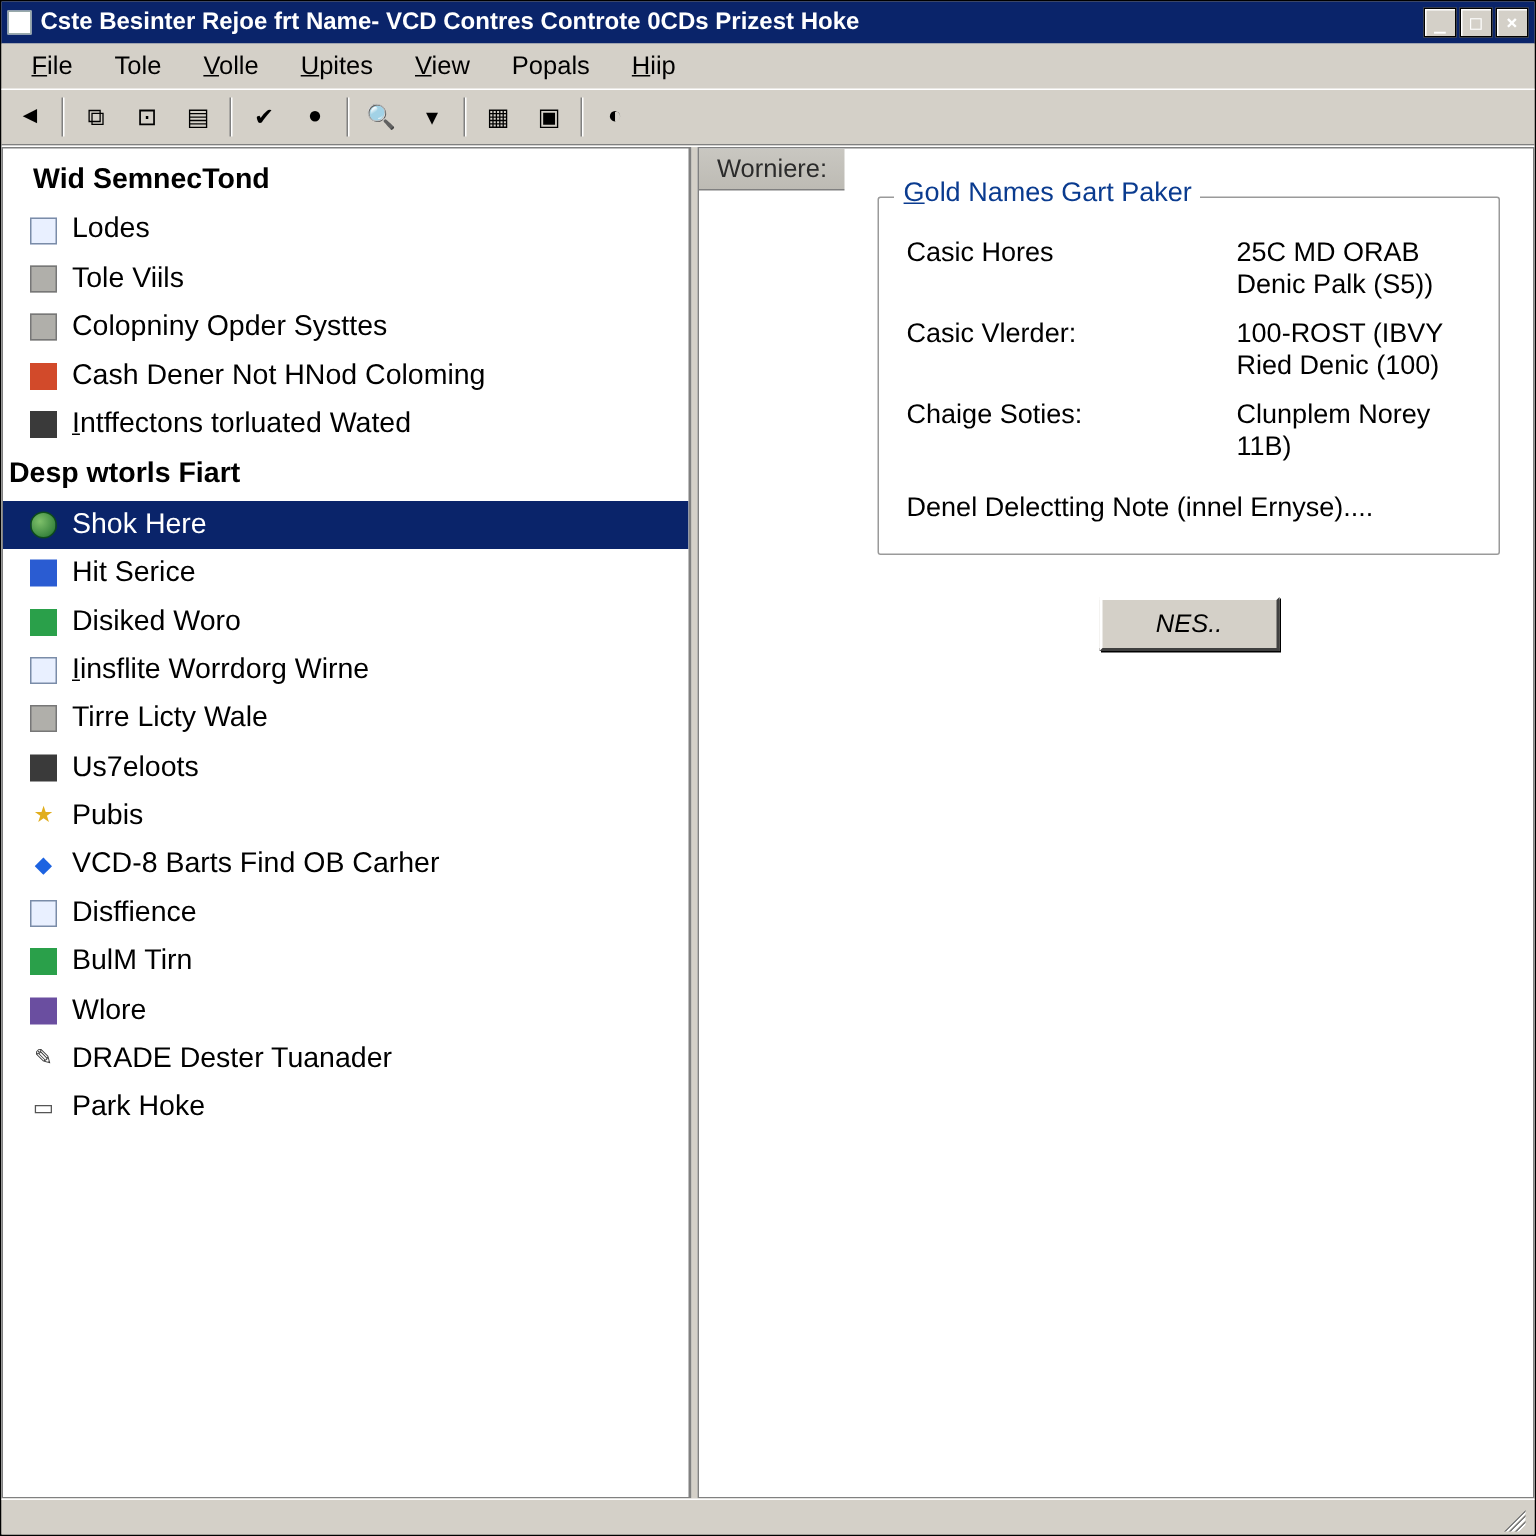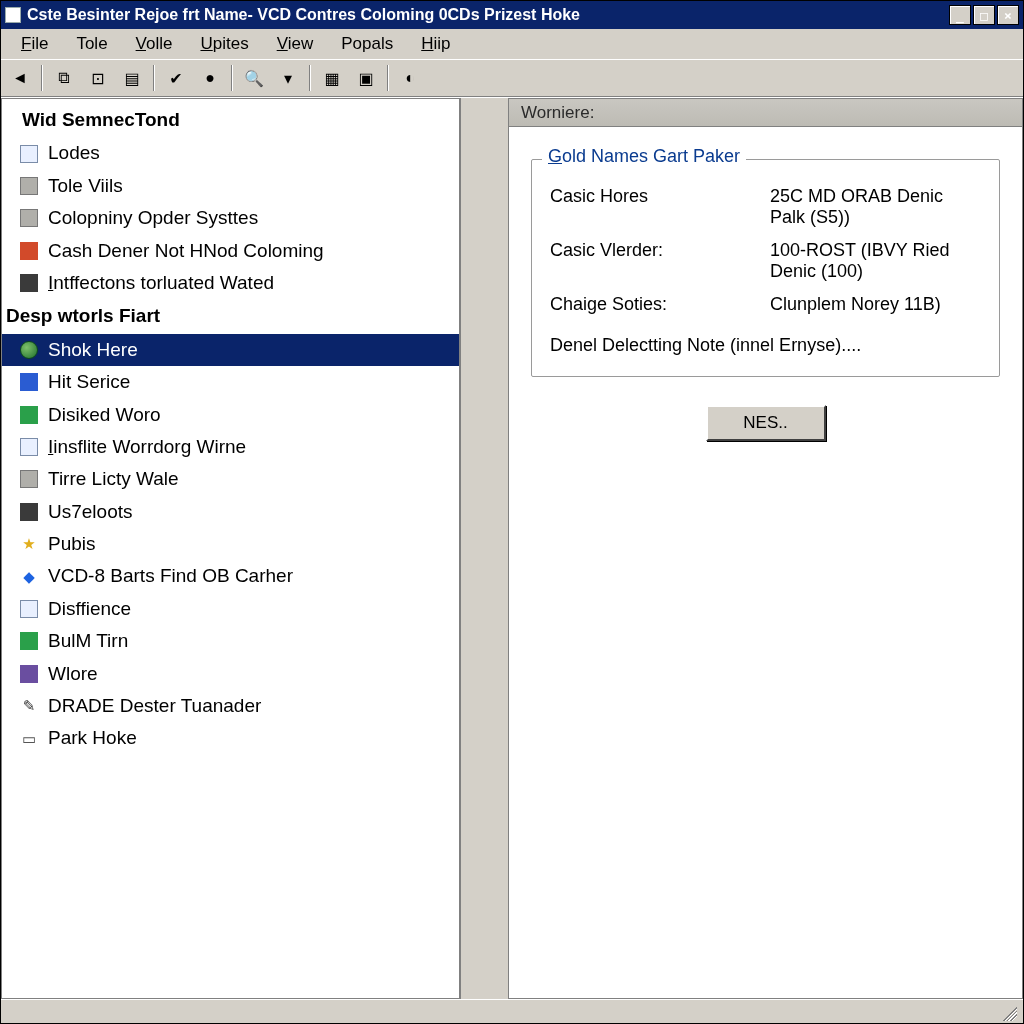--- a/index.html
+++ b/index.html
@@ -105,23 +105,22 @@
     margin:0 0 0 0;
     overflow:auto;
   }
   .splitter{
     width:4px;cursor:col-resize;background:var(--window-bg);
   }
   .right-pane{
     flex:1;
     background:var(--content-bg);
     border:1px solid var(--panel-border);
-    display:flex;flex-direction:column;
+    display:flex;flex-direction:row;
     overflow:hidden;
-    margin-left:43px;
   }
   
   .tree{
     padding:4px 0;
     font-size:19px;
     line-height:1.6;
   }
   .tree-group{
     font-weight:bold;
     padding:2px 20px;
@@ -186,20 +185,21 @@
     display:inline-block;
     min-width:120px;
     padding:6px 24px;
     text-align:center;
     background:var(--btn-face);
     border:2px solid;
     border-color:var(--btn-light) var(--btn-dark) var(--btn-dark) var(--btn-light);
     box-shadow:1px 1px 0 #000;
     font-size:17px;
     cursor:default;
+    font-style:italic;
   }
   .btn-wrap{
     display:flex;justify-content:center;
     margin-top:28px;
   }
   
   .statusbar{
     height:24px;
     background:var(--window-bg);
     border-top:1px solid #fff;
@@ -227,21 +227,21 @@
   .ic-pencil::before{content:"✎";color:#333;}
   .ic-box::before{content:"▭";color:#555;}
 </style>
 </head>
 <body>
 
 <div class="window">
 
   <div class="titlebar">
     <span class="title-icon"></span>
-    <span class="title-text">Cste Besinter Rejoe frt Name- VCD Contres Coloming 0CDs Prizest Hoke</span>
+    <span class="title-text">Cste Besinter Rejoe frt Name- VCD Contres Controte 0CDs Prizest Hoke</span>
     <div class="title-buttons">
       <div class="title-btn">_</div>
       <div class="title-btn">□</div>
       <div class="title-btn">×</div>
     </div>
   </div>
 
   <div class="menubar" id="menubar">
       <div class="menu-item"><span class="u">F</span>ile</div>
       <div class="menu-item">Tole</div>

